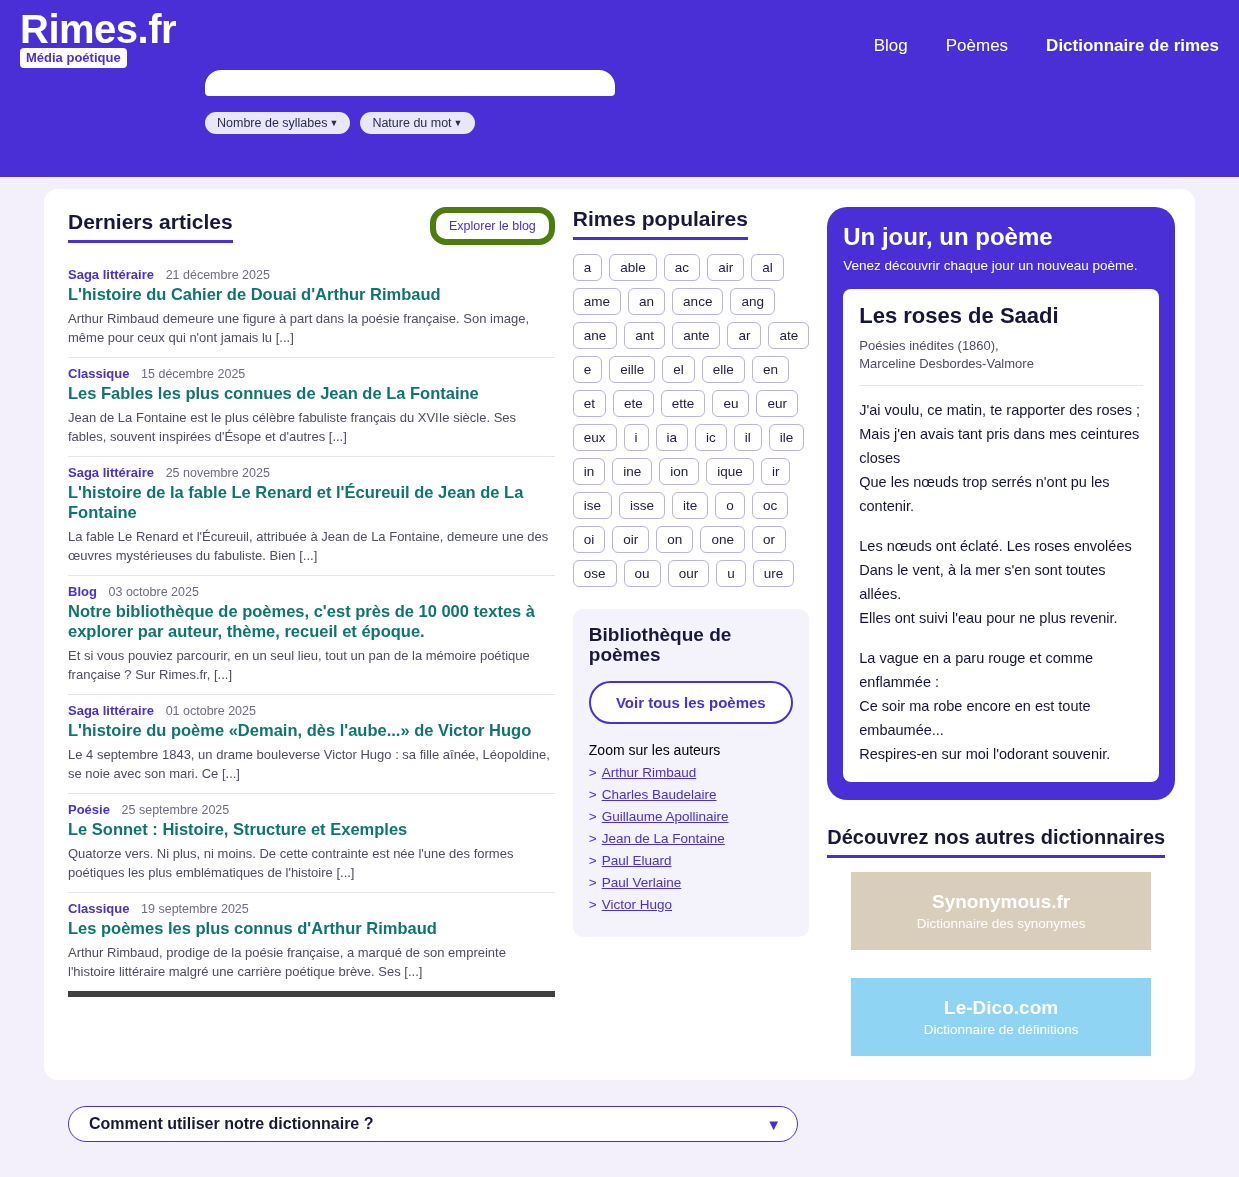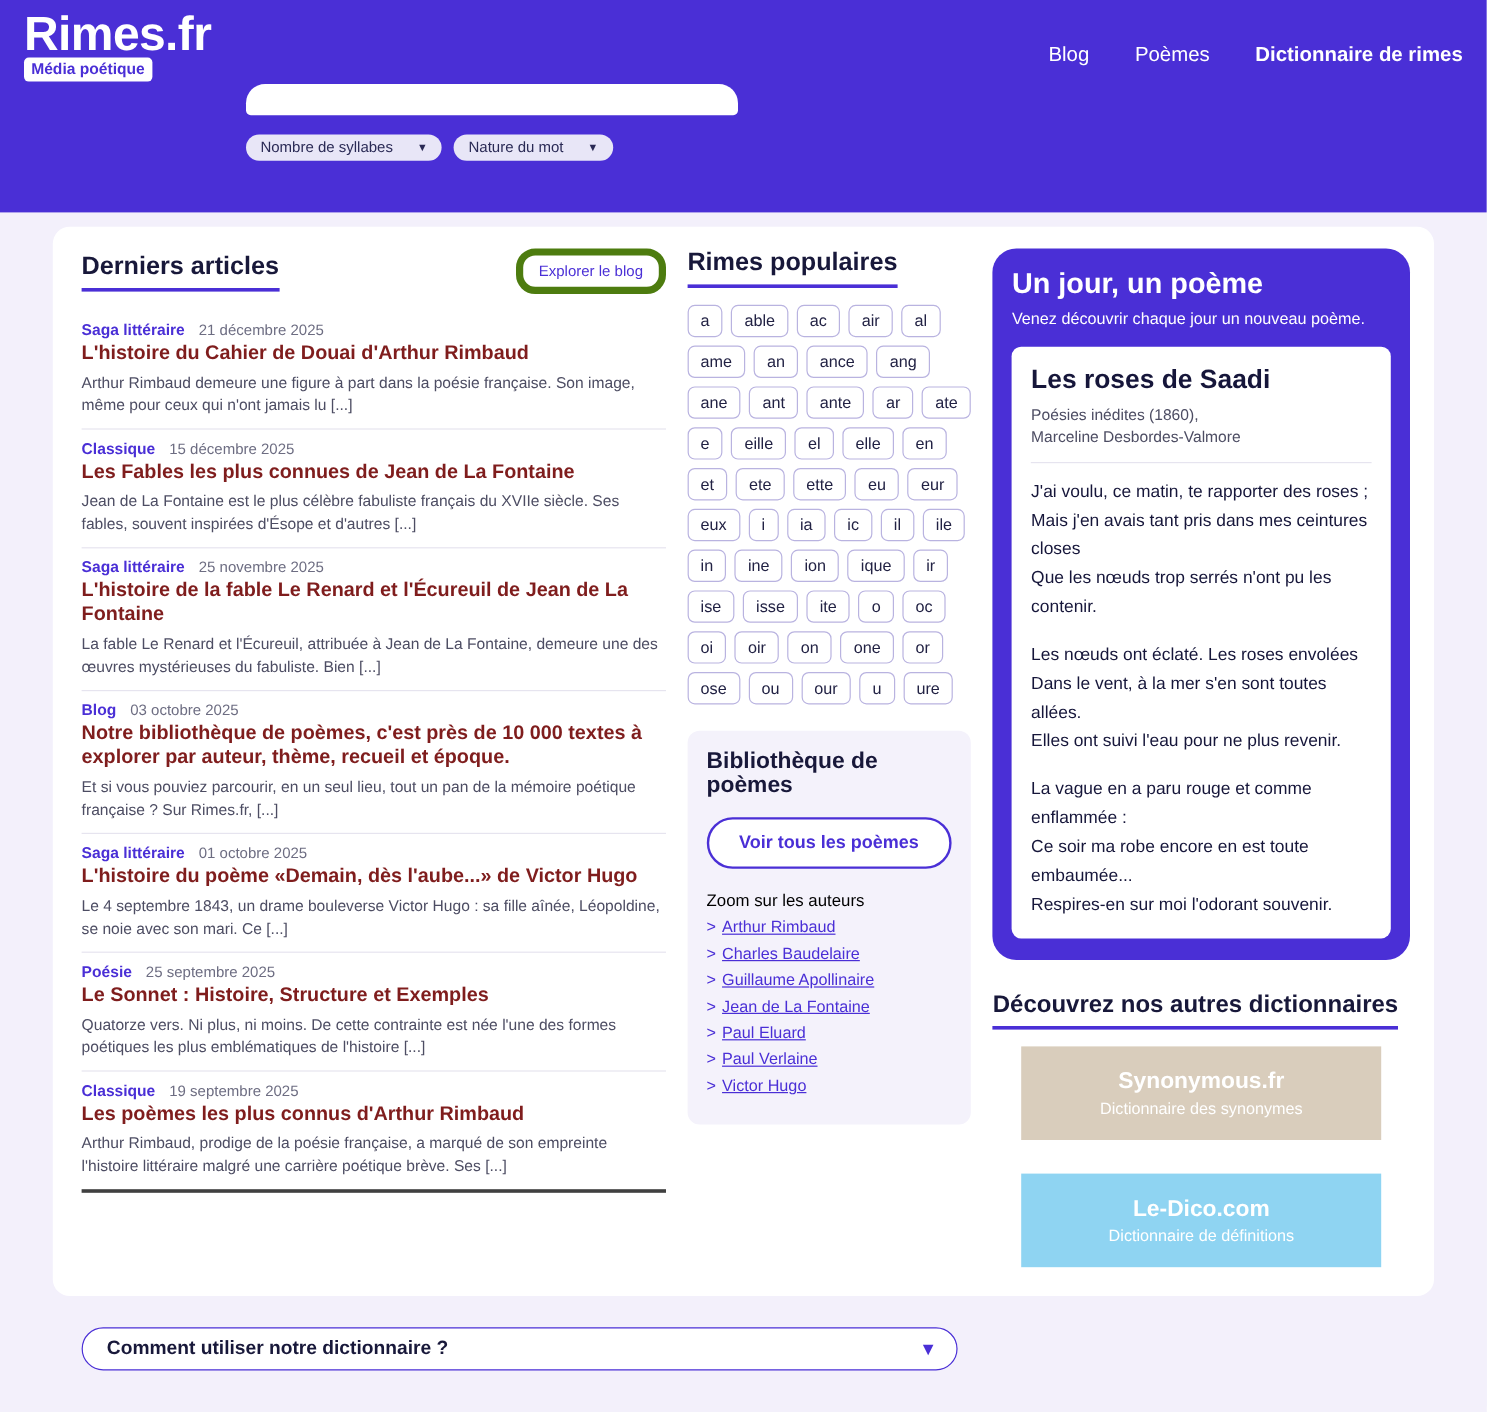--- a/index.html
+++ b/index.html
@@ -83,21 +83,21 @@
   .filter-chip {
     background: #e8e6f7;
     border: none;
     border-radius: 14px;
     height: 22px;
     padding: 0 12px;
     font-size: 12.5px;
     color: #2a2a55;
     display: flex;
     align-items: center;
-    gap: 20px;
+    gap: 2px;
     cursor: pointer;
     font-family: "Liberation Sans", sans-serif;
   }
   .caret { font-size: 9px; }
 
   
   .page {
     width: 1239px;
     padding: 12px 44px 30px 44px;
   }
@@ -133,28 +133,28 @@
     border-radius: 16px;
     font-size: 12.5px;
     padding: 6px 13px;
     cursor: pointer;
     font-family: "Liberation Sans", sans-serif;
   }
   .article {
     border-bottom: 1px solid #e6e4ef;
     padding: 8px 0 10px 0;
   }
-  .article:last-child { border-bottom: 3px solid #404040; }
+  .article:last-child { border-bottom: 6px solid #404040; }
   .meta { font-size: 13px; margin-bottom: 2px; }
   .cat { color: #4a2fd6; font-weight: bold; }
   .date { color: #6d6d82; margin-left: 8px; font-size: 12.5px; }
   .art-title {
     font-size: 16.5px;
     font-weight: bold;
-    color: #7f1d1d;
+    color: #0f766e;
     margin: 2px 0 5px 0;
     line-height: 20px;
   }
   .art-desc {
     font-size: 13px;
     color: #4d4d63;
     line-height: 19px;
     margin: 0;
   }
 

